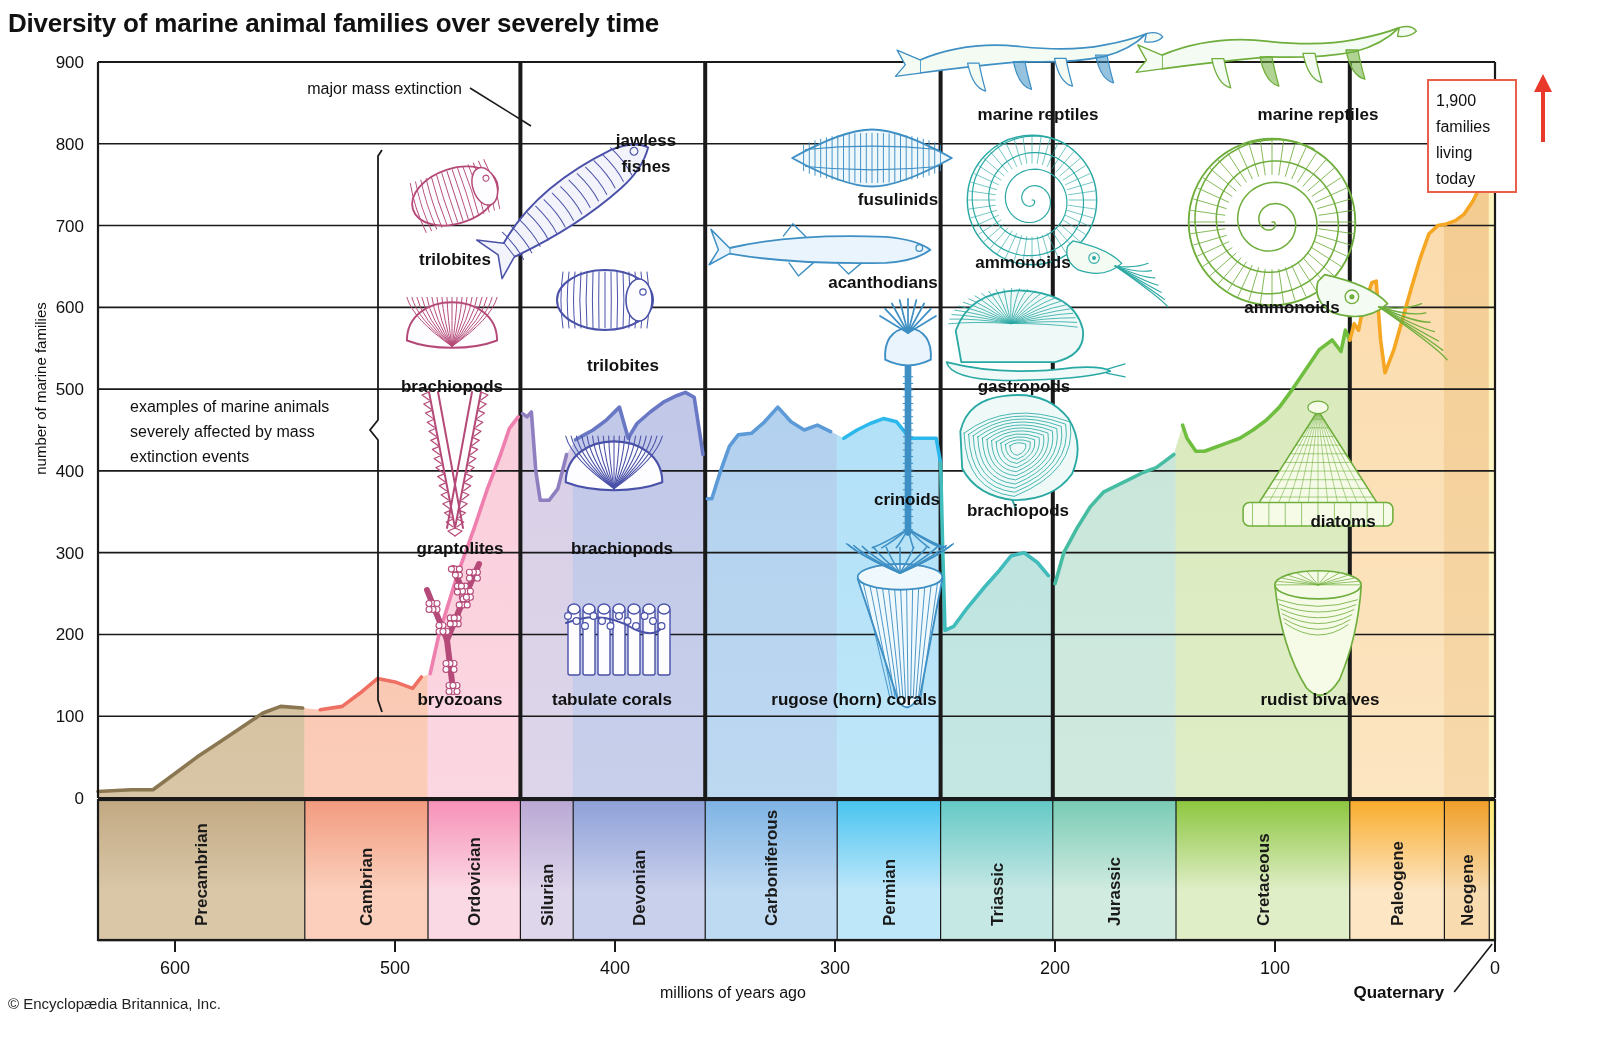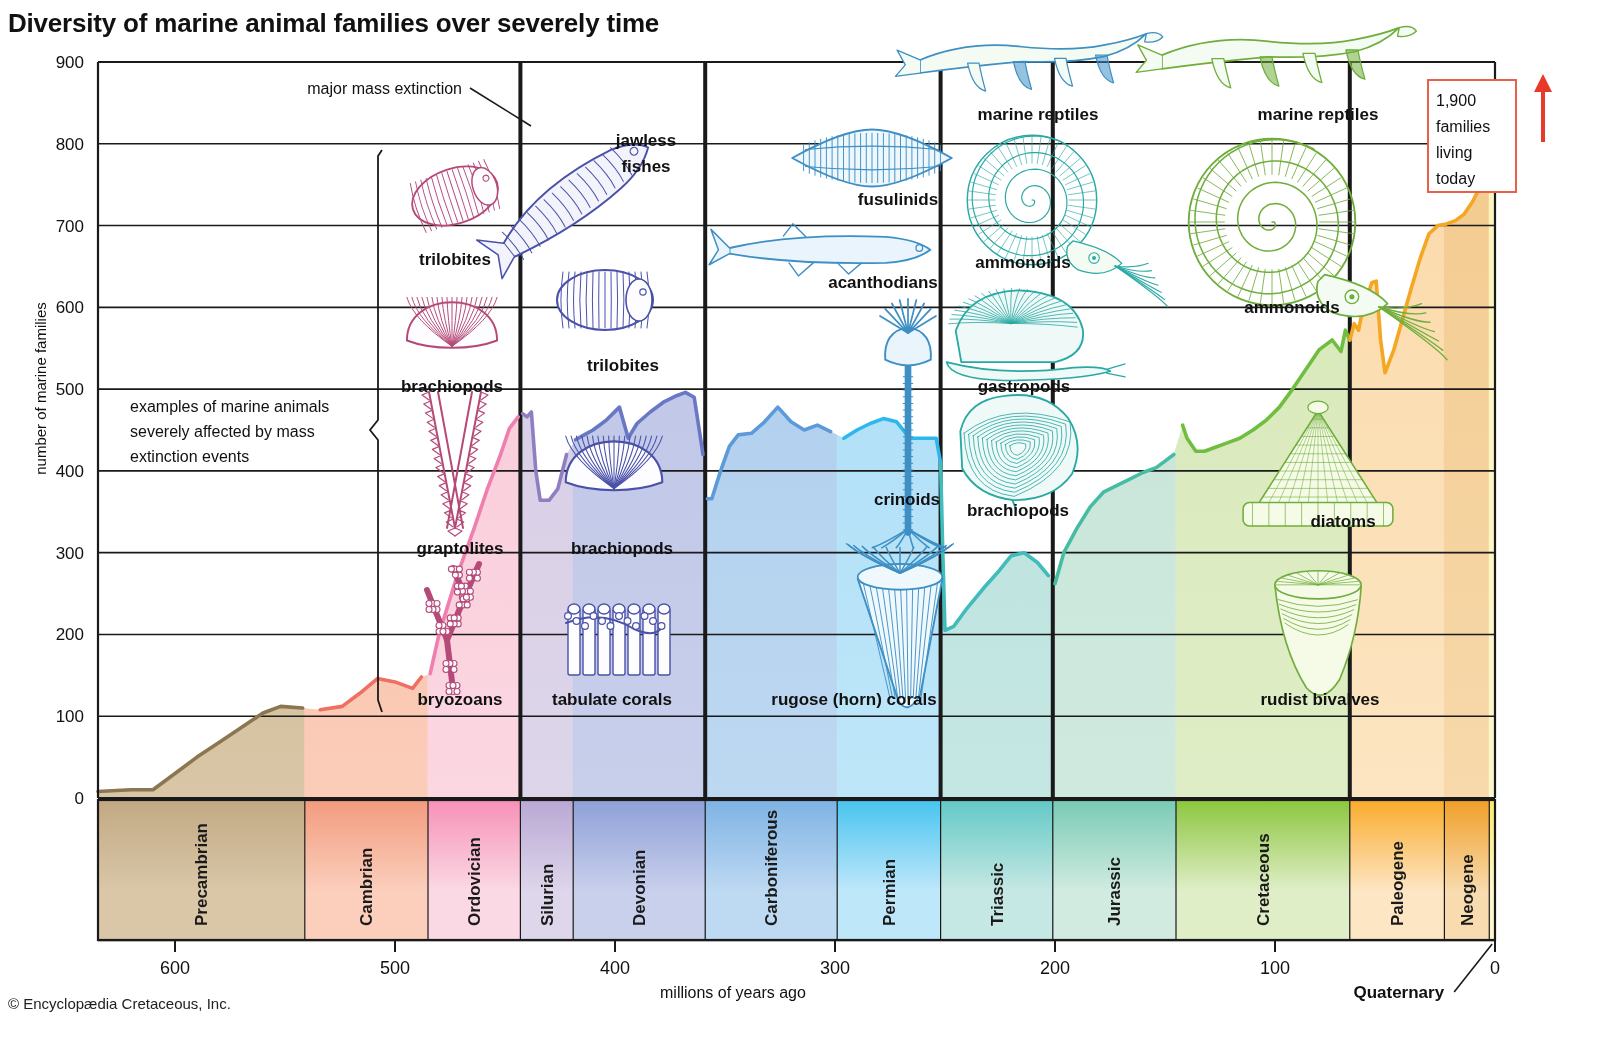--- a/index.html
+++ b/index.html
@@ -44,21 +44,21 @@
     font-family:"Liberation Sans", sans-serif;
   }
   .annot { font-size:16px; fill:#111; font-family:"Liberation Sans", sans-serif; }
   .boxtxt { font-size:16px; fill:#111; font-family:"Liberation Sans", sans-serif; }
   .quat { font-size:17px; font-weight:bold; fill:#111; font-family:"Liberation Sans", sans-serif; }
 </style>
 </head>
 <body>
 
 <div id="title">Diversity of marine animal families over severely time</div>
-<div id="copyright">© Encyclopædia Cretaceous, Inc.</div>
+<div id="copyright">© Encyclopædia Britannica, Inc.</div>
 <div id="ylabel">number of marine families</div>
 <div id="xlabel">millions of years ago</div>
 
 <div id="plot">
 <svg width="1600" height="1040" viewBox="0 0 1600 1040" xmlns="http://www.w3.org/2000/svg">
   <defs id="defs-gradients">
         <linearGradient id="pg0" x1="0" y1="0" x2="0" y2="1">
           <stop offset="0%" stop-color="#c6ad86"></stop>
           <stop offset="100%" stop-color="#d8c6a6"></stop>
         </linearGradient>

